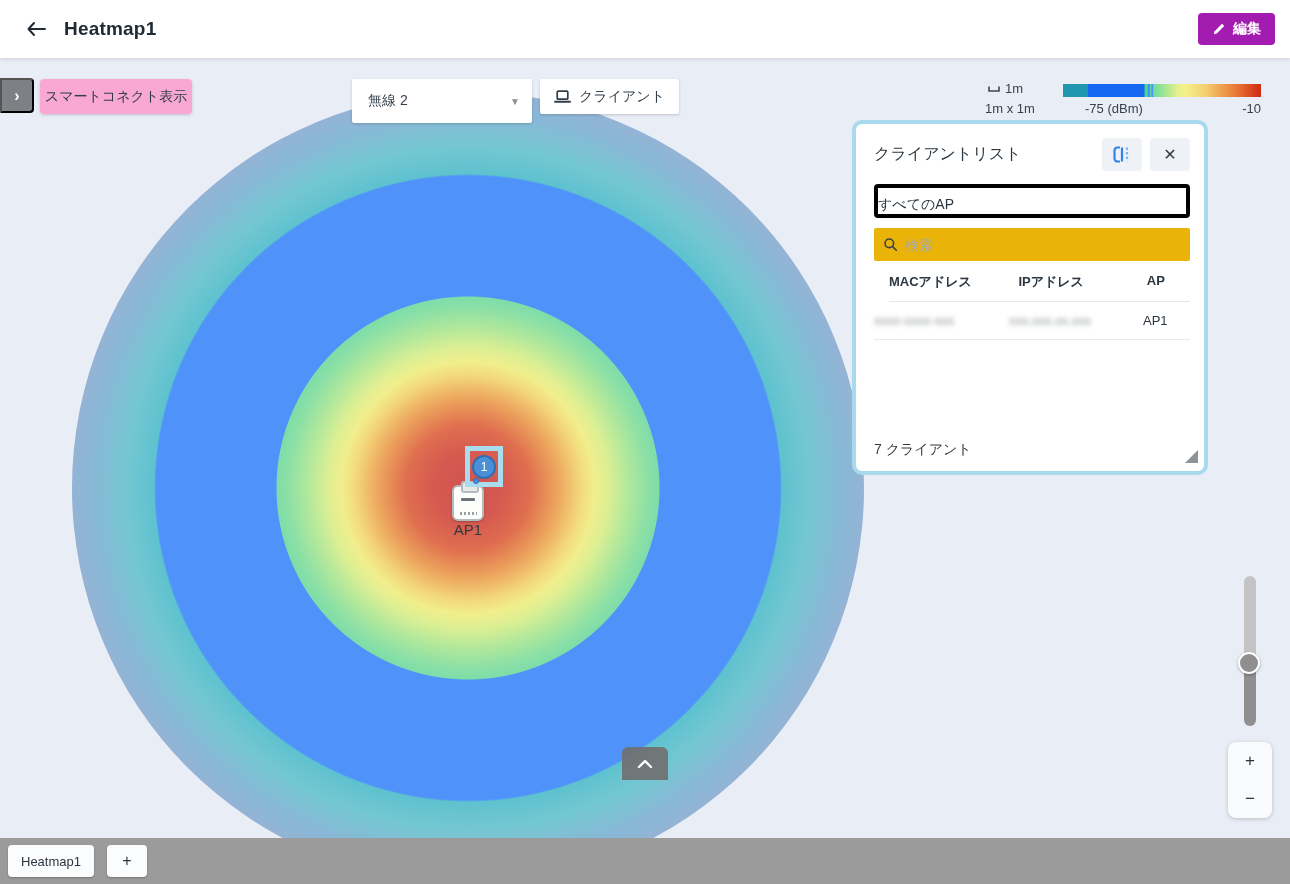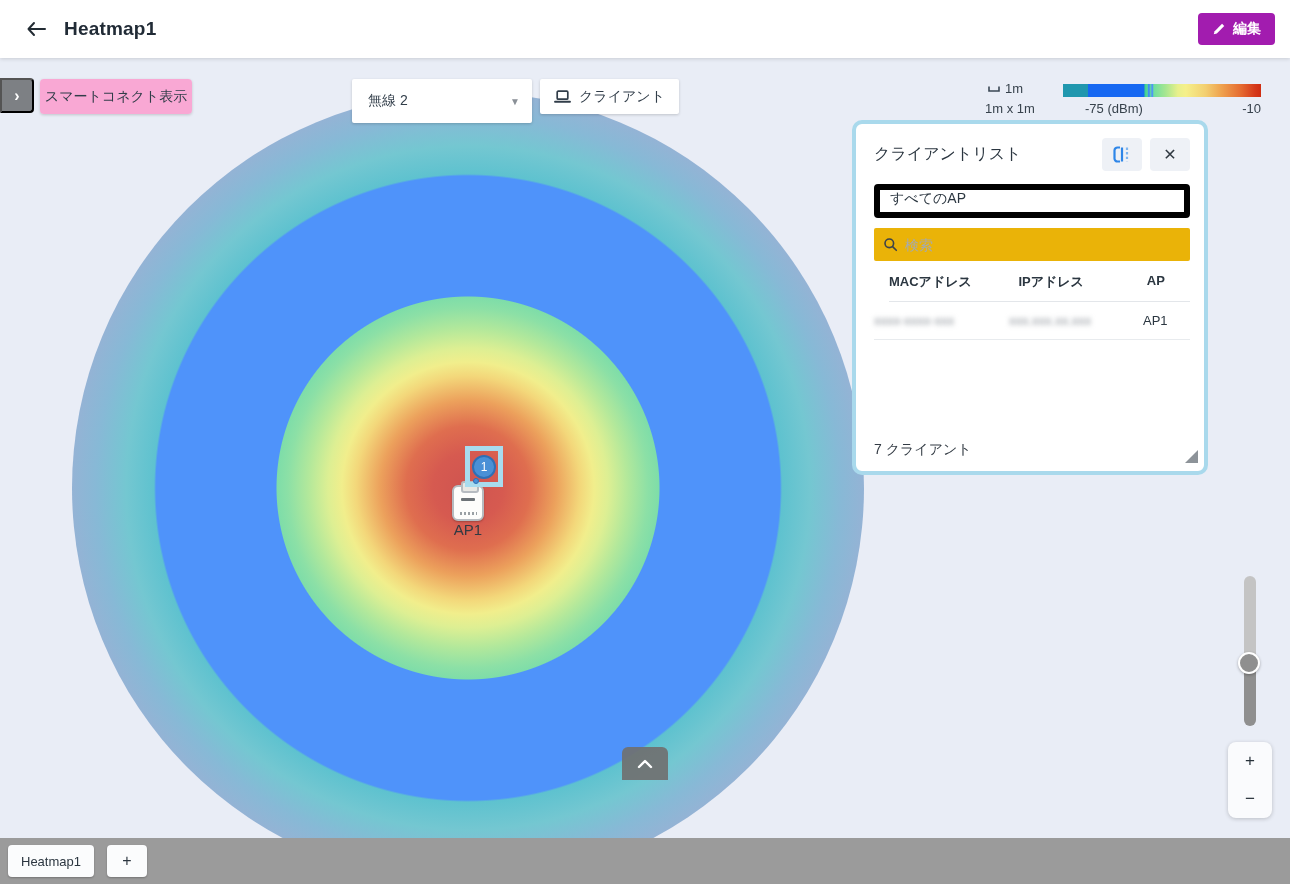--- a/index.html
+++ b/index.html
@@ -73,22 +73,22 @@
 
   
   .client-panel { position:absolute; left:852px; top:120px; width:356px; height:355px; background:#fff;
                   border:4px solid #a9d9ec; border-radius:10px; z-index:12; }
   .panel-header { display:flex; align-items:center; margin:14px 14px 0 18px; }
   .panel-title { font-size:16px; color:#2b3640; }
   .panel-icon-btn { width:40px; height:33px; background:#eef1f6; border:none; border-radius:4px;
                     display:flex; align-items:center; justify-content:center; cursor:pointer; }
   .panel-icon-btn.dock { margin-left:auto; }
   .panel-icon-btn.close { margin-left:8px; font-size:16px; color:#313a42; }
-  .ap-filter { margin:13px 14px 0 18px; height:34px; border:6px solid #000000; border-radius:4px;
-               display:flex; align-items:flex-start; padding:0 10px; font-size:14px; color:#2b3640; cursor:pointer; }
+  .ap-filter { margin:13px 14px 0 18px; height:34px; border:4px solid #000000; border-radius:4px;
+               display:flex; align-items:flex-end; padding:0 0; font-size:14px; color:#2b3640; cursor:pointer; }
   .search-box { margin:10px 14px 0 18px; height:33px; background:#eab308; border-radius:2px;
                 display:flex; align-items:center; padding:0 9px; gap:7px; }
   .search-box input { border:none; background:transparent; outline:none; font-size:14px; color:#2b3640; width:250px;
                 font-family:"Liberation Sans","DejaVu Sans",sans-serif; }
   .search-box input::placeholder { color:#a4aab1; }
   .client-table { margin:0 14px 0 18px; font-size:13px; color:#2b3640; }
   .thead { display:flex; font-weight:bold; padding:12px 0 10px 0; border-bottom:1px solid #e3e6ea;margin-left:15px; }
   .trow  { display:flex; padding:11px 0; border-bottom:1px solid #e8ebee; }
   .col-mac { width:135px; } .col-ip { width:134px; } .col-ap { width:45px; }
   .blurred { color:#8f959c; filter:blur(2.6px); }

